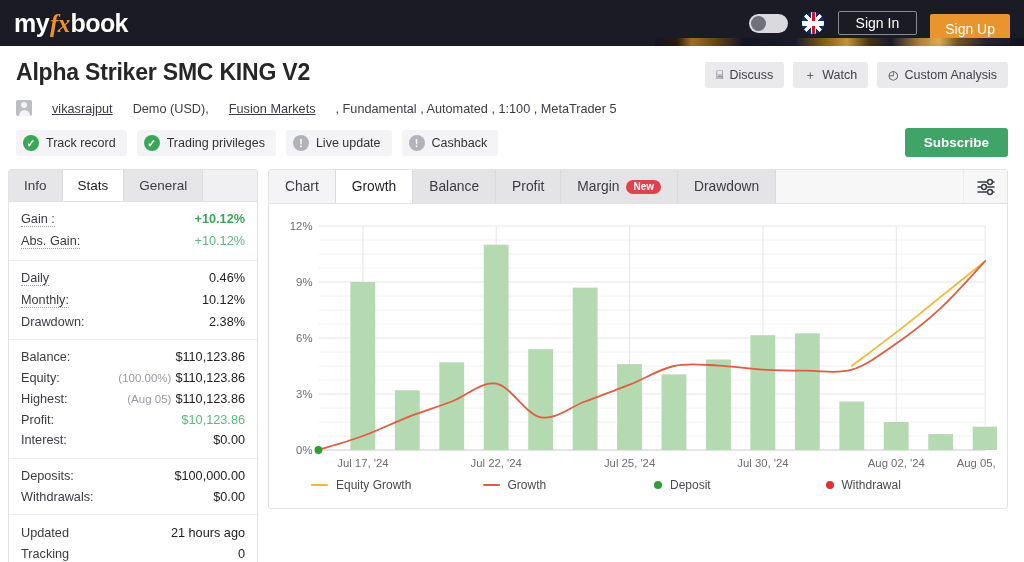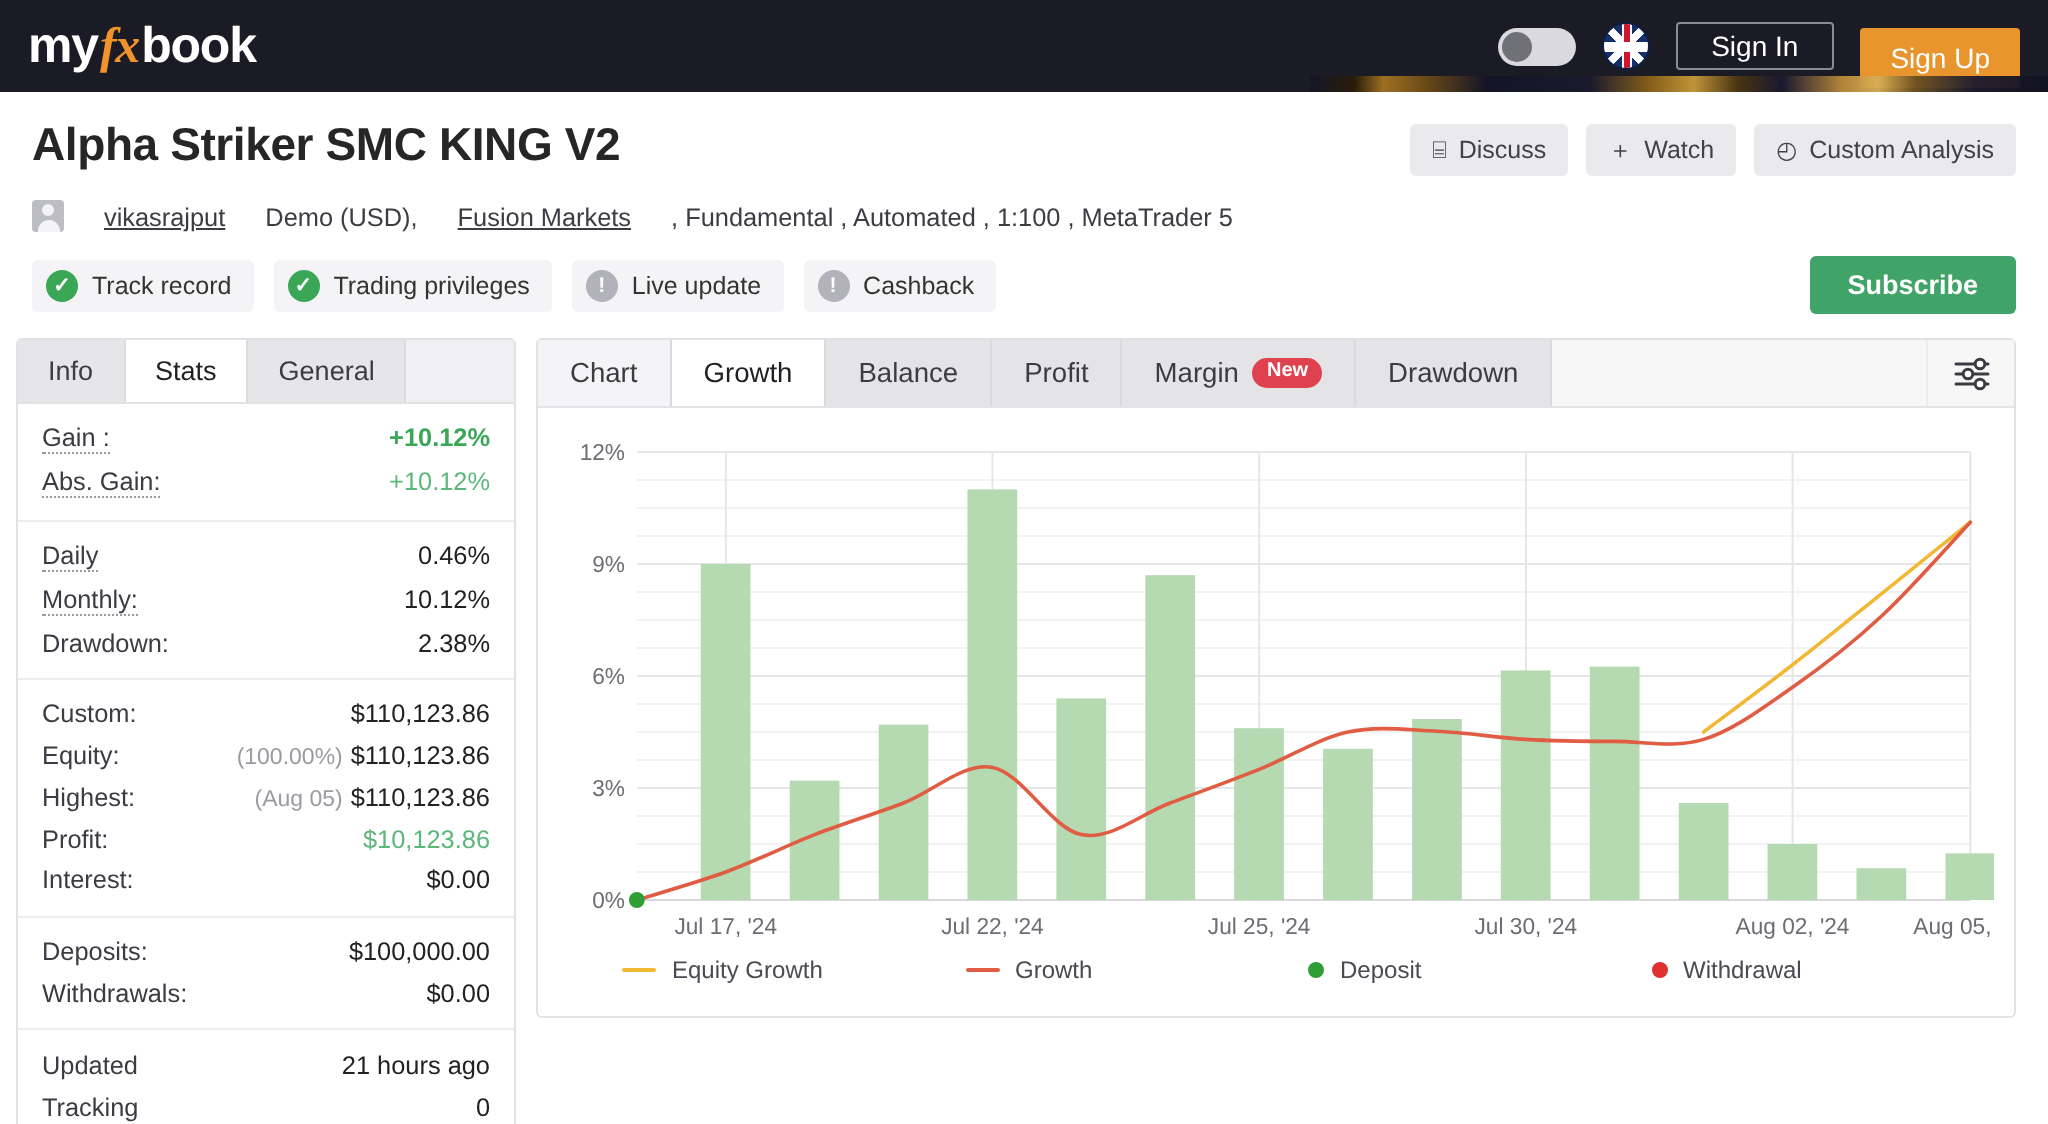--- a/index.html
+++ b/index.html
@@ -306,21 +306,21 @@
     border-bottom: 1px solid #e4e4e8;
   }
   .ctab {
     padding: 9px 16px;
     font-size: 13.8px;
     color: #3b3b43;
     background: #e4e4e7;
     border-right: 1px solid #dadade;
     cursor: pointer;
     display: flex;
-    align-items: center;
+    align-items: flex-end;
     gap: 7px;
     white-space: nowrap;
   }
   .ctab.active { background: #ffffff; color: #1f1f24; }
   .ctab:first-child { background: #f4f4f6; }
   .newbadge {
     background: #e0414f;
     color: #fff;
     font-size: 10px;
     font-weight: 700;
@@ -455,21 +455,21 @@
             <span class="stat-label dotted">Monthly:</span>
             <span class="stat-val">10.12%</span>
           </div>
           <div class="stat-row">
             <span class="stat-label">Drawdown:</span>
             <span class="stat-val">2.38%</span>
           </div>
         </div>
         <div class="stat-group">
           <div class="stat-row">
-            <span class="stat-label">Custom:</span>
+            <span class="stat-label">Balance:</span>
             <span class="stat-val">$110,123.86</span>
           </div>
           <div class="stat-row">
             <span class="stat-label">Equity:</span>
             <span class="stat-val"><span class="stat-sub">(100.00%)</span><span>$110,123.86</span></span>
           </div>
           <div class="stat-row">
             <span class="stat-label">Highest:</span>
             <span class="stat-val"><span class="stat-sub">(Aug 05)</span><span>$110,123.86</span></span>
           </div>

